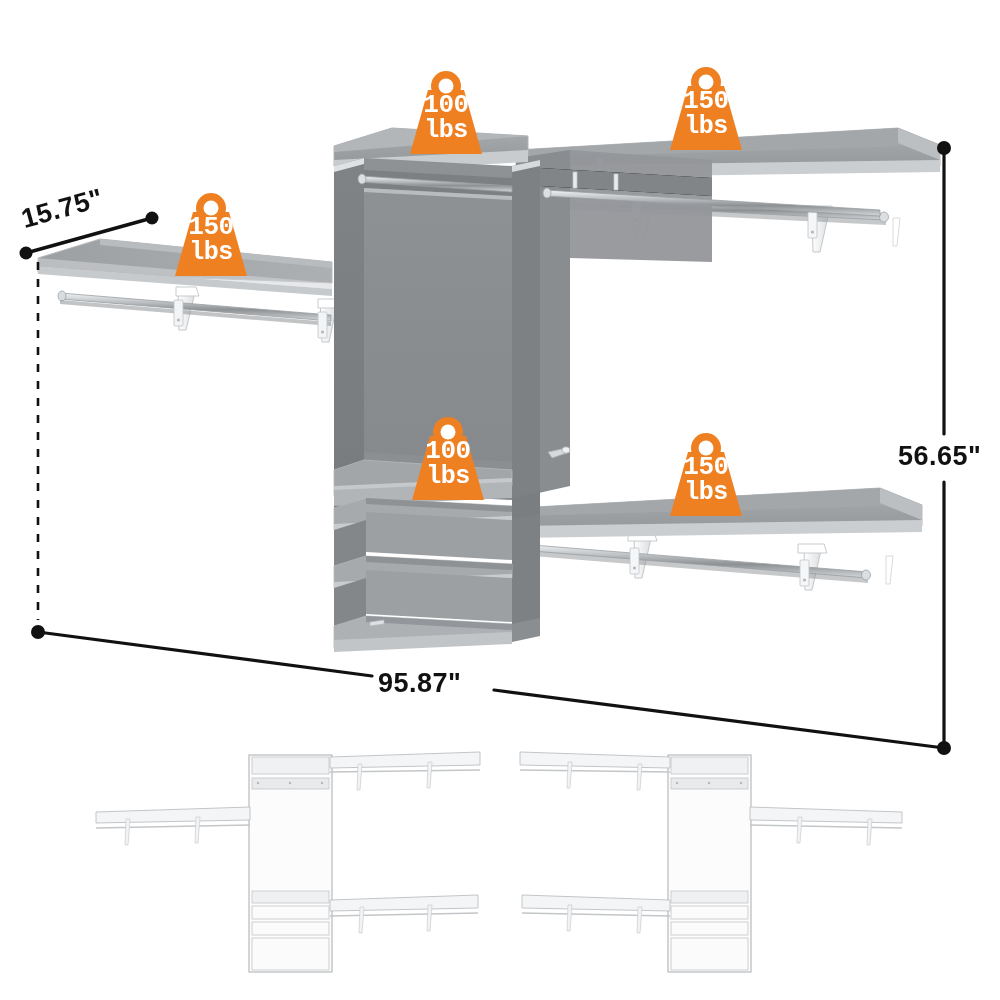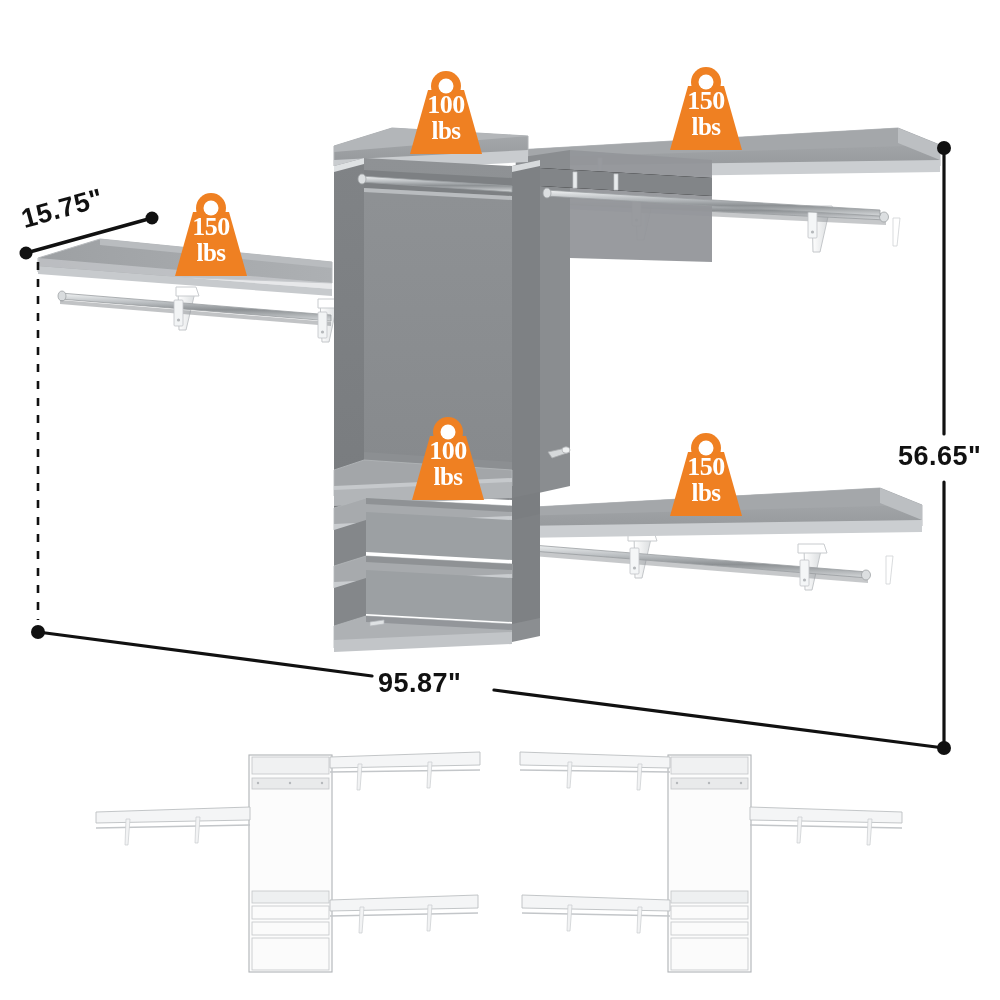--- a/index.html
+++ b/index.html
@@ -30,21 +30,21 @@
   
   .badge{
     position:absolute;
     width:96px;height:92px;
     pointer-events:auto;
   }
   .badge .glyph{position:absolute;left:0;top:0;width:96px;height:92px;}
   .badge .txt{
     position:absolute;left:0;top:26px;width:96px;
     text-align:center;color:#ffffff;
-    font-family:Liberation Serif, serif;
+    font-family:Liberation Mono, monospace;
     font-weight:bold;line-height:1.0;
   }
   .badge .n{display:block;font-size:26px;letter-spacing:-0.5px;}
   .badge .u{display:block;font-size:25px;letter-spacing:-0.5px;}
 
   #badge-top-center{ left:398px; top:66px; }
   #badge-top-right { left:658px; top:62px; }
   #badge-left      { left:163px; top:188px; }
   #badge-mid-center{ left:400px; top:412px; }
   #badge-mid-right { left:658px; top:428px; }

